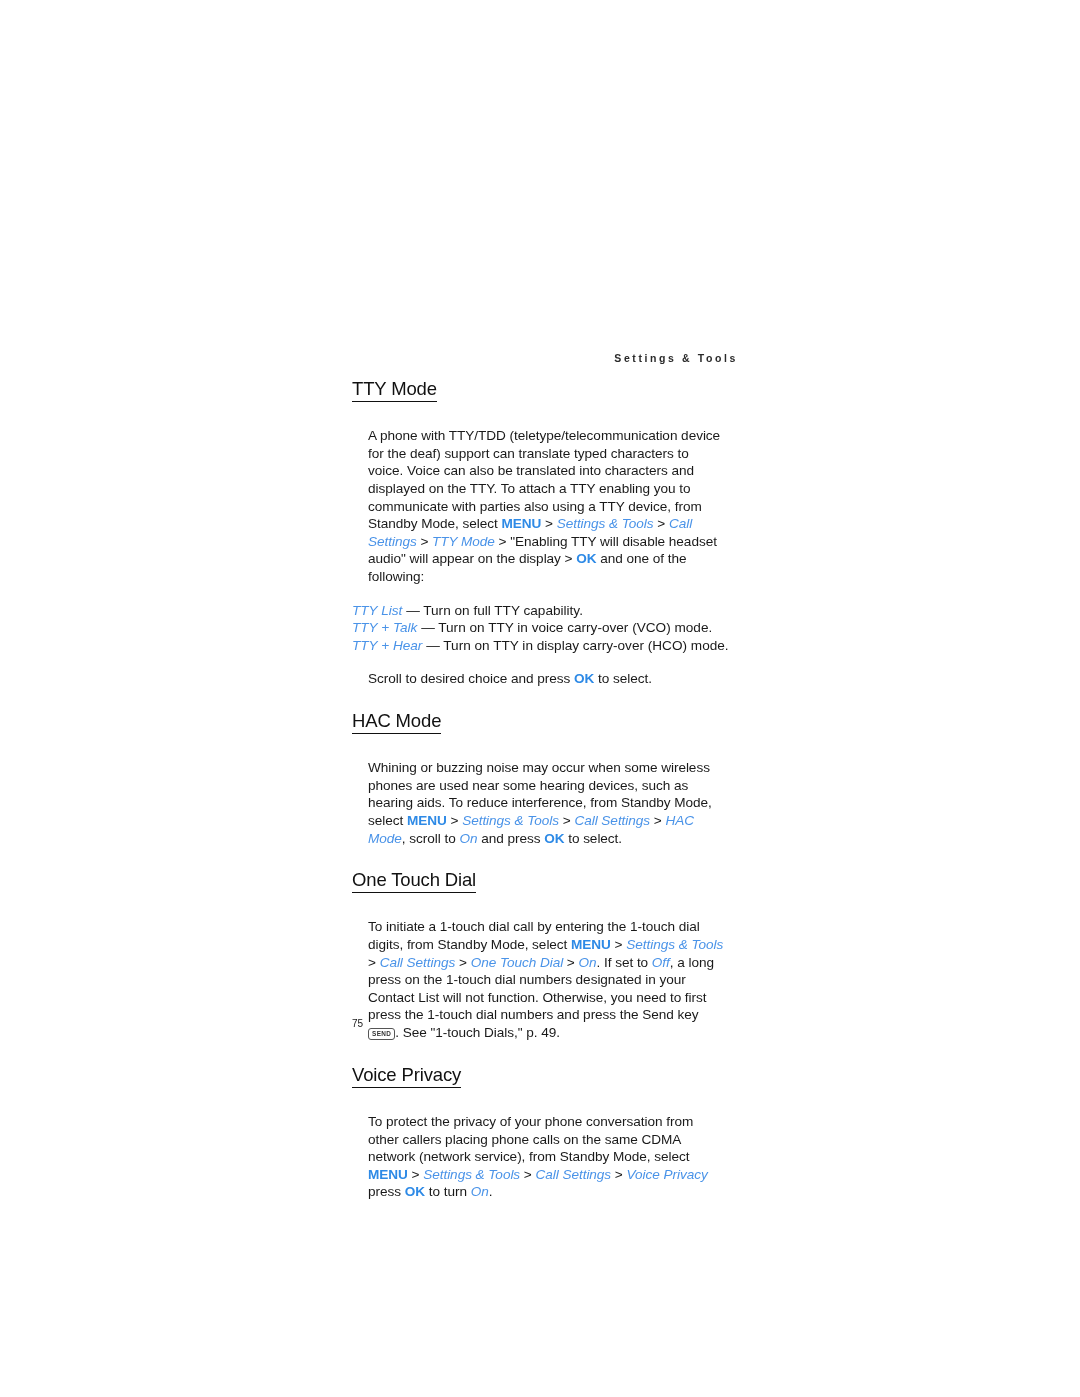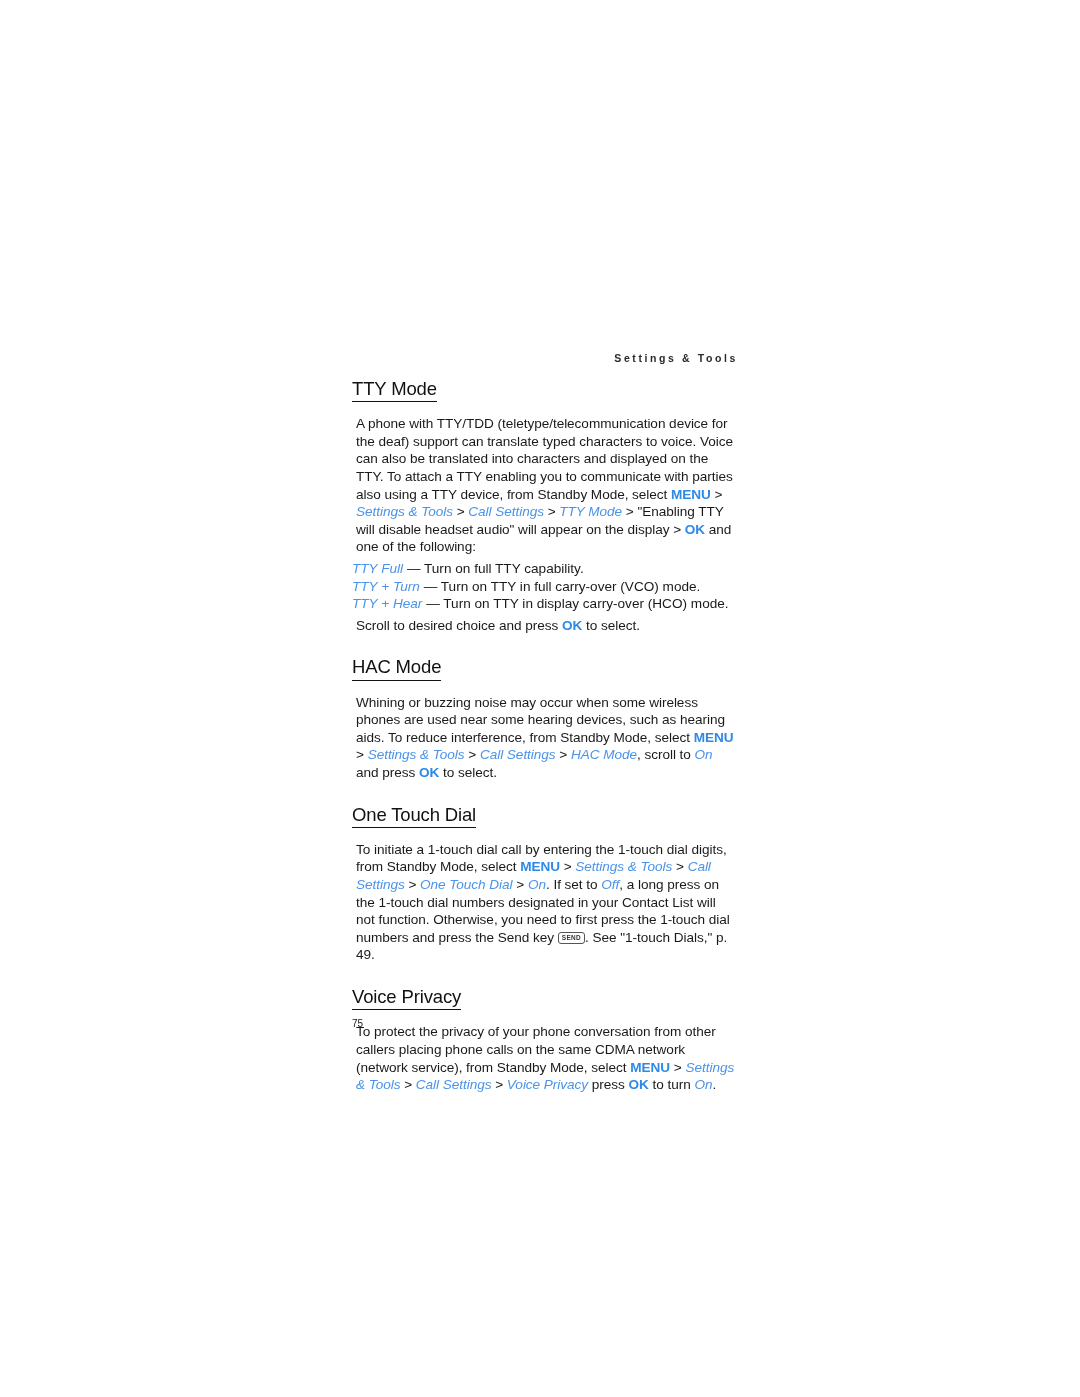--- a/index.html
+++ b/index.html
@@ -58,21 +58,21 @@
     letter-spacing: -0.15px;
     line-height: 1.15;
   }
   .heading-wrap { display: block; margin-bottom: 0; }
 
   .section + .section { margin-top: 22px; }
 
   p.para {
     font-size: 13.6px;
     line-height: 17.6px;
-    margin: 4px;
+    margin: 16px;
     color: #1a1a1a;
     letter-spacing: -0.05px;
     text-align: left;
   }
 
   
   .opt-line { font-size: 13.6px; line-height: 17.6px; margin: 0; }
 
   
   .menu-blue {
@@ -129,24 +129,24 @@
     <div class="section">
       <span class="heading-wrap">
         <h2 class="section-heading">TTY Mode</h2>
       </span>
 
       <p class="para">
         <span>A phone with TTY/TDD (teletype/telecommunication device for the deaf) support can translate typed characters to voice. Voice can also be translated into characters and displayed on the TTY. To attach a TTY enabling you to communicate with parties also using a TTY device, from Standby Mode, select </span><span class="menu-blue">MENU</span><span class="sep"> &gt; </span><span class="nav-blue">Settings &amp; Tools</span><span class="sep"> &gt; </span><span class="nav-blue">Call Settings</span><span class="sep"> &gt; </span><span class="nav-blue">TTY Mode</span><span class="sep"> &gt; </span><span>"Enabling TTY will disable headset audio" will appear on the display &gt; </span><span class="ok-blue">OK</span><span> and one of the following:</span>
       </p>
 
       <p class="opt-line">
-        <span class="nav-blue">TTY Full</span><span> — Turn on full TTY capability.</span>
+        <span class="nav-blue">TTY List</span><span> — Turn on full TTY capability.</span>
       </p>
       <p class="opt-line">
-        <span class="nav-blue">TTY + Turn</span><span> — Turn on TTY in full carry-over (VCO) mode.</span>
+        <span class="nav-blue">TTY + Talk</span><span> — Turn on TTY in voice carry-over (VCO) mode.</span>
       </p>
       <p class="opt-line">
         <span class="nav-blue">TTY + Hear</span><span> — Turn on TTY in display carry-over (HCO) mode.</span>
       </p>
 
       <p class="para">
         <span>Scroll to desired choice and press </span><span class="ok-blue">OK</span><span> to select.</span>
       </p>
     </div>
 

